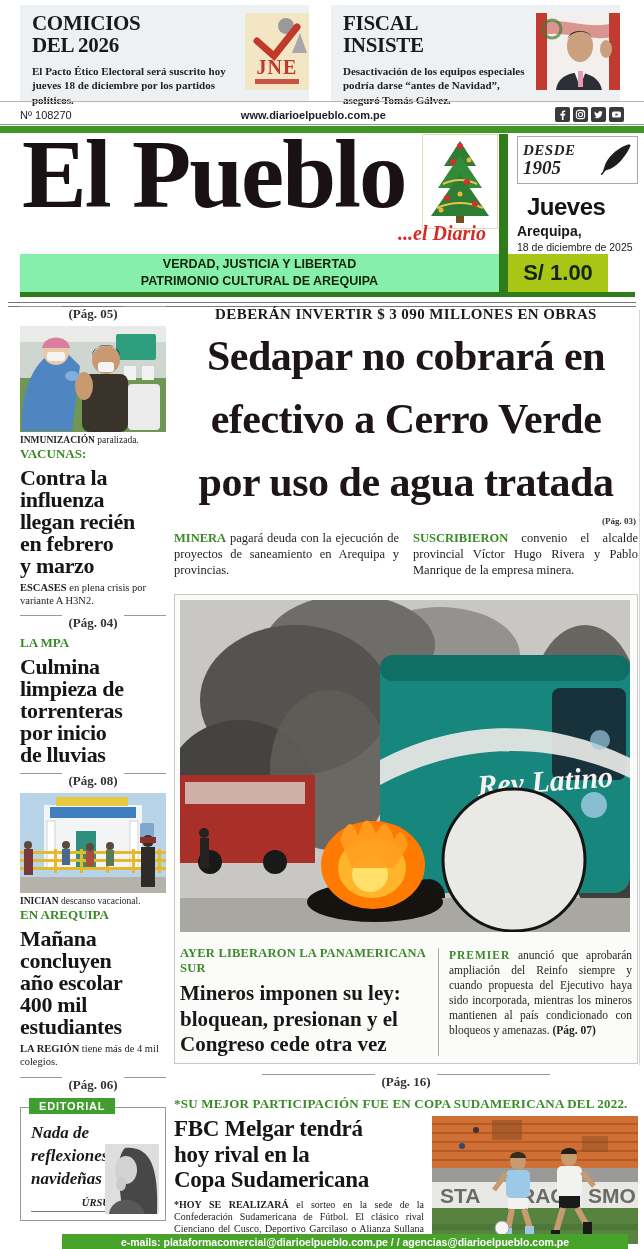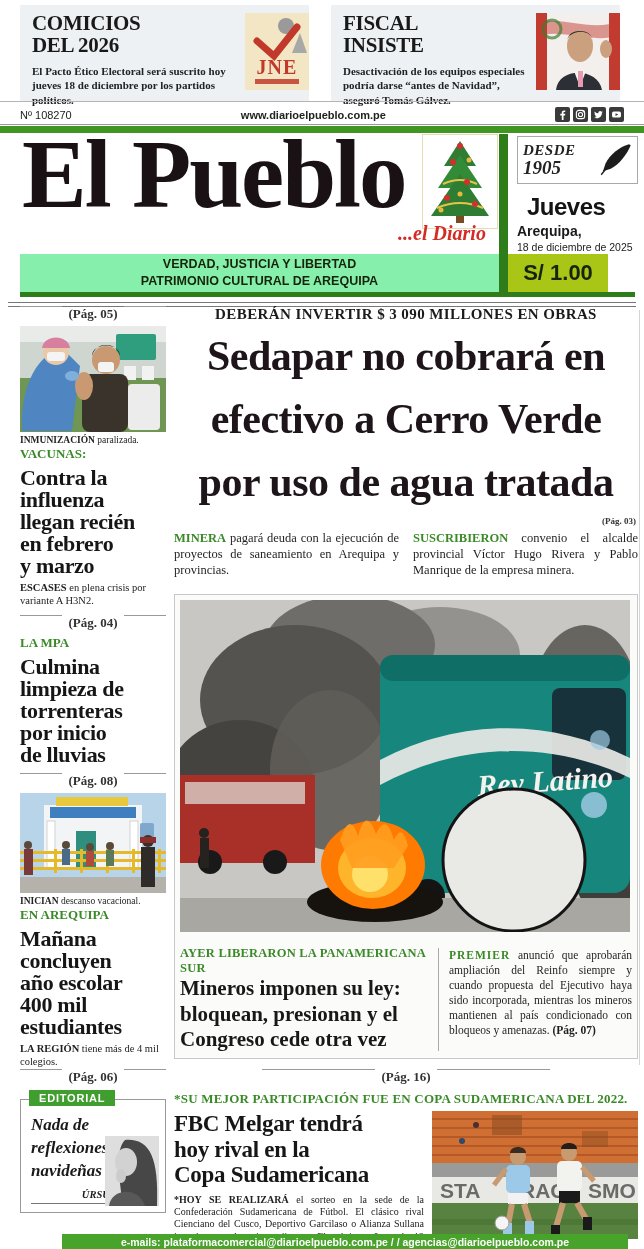--- a/index.html
+++ b/index.html
@@ -82,21 +82,21 @@
   .lead-kicker{text-align:center;font-size:15px;font-weight:bold;letter-spacing:.4px;color:#1b1b1b;}
   .lead-head{text-align:center;font-size:42px;font-weight:bold;line-height:1.5;letter-spacing:-0.5px;
              color:#1d1519;margin-top:2px;}
   .pag-right{text-align:right;font-size:9px;font-weight:bold;margin-top:2px;padding-right:2px;color:#333;}
   .deck{display:flex;gap:14px;margin-top:4px;}
   .deck-col{flex:1;font-size:12.5px;line-height:1.28;text-align:justify;color:#1f1f1f;}
   .photo-frame{margin-top:16px;border:1px solid #c8c8c8;background:#fbfbfa;padding:5px;}
   .lower-row{display:flex;margin-top:10px;align-items:stretch;}
   .lower-left{width:248px;}
   .miners-kicker{font-size:12.5px;letter-spacing:.2px;}
-  .miners-head{font-size:21px;font-weight:bold;line-height:1.22;color:#181818;}
+  .miners-head{font-size:21px;font-weight:bold;line-height:1.22;margin-top:5px;color:#181818;}
   .v-div{width:1px;background:#aaa;margin:2px 10px 2px 10px;}
   .lower-right{flex:1;font-size:11.5px;line-height:1.3;text-align:justify;color:#1f1f1f;padding-top:2px;}
   .pag16{margin:10px auto 0 auto;width:62%;}
   .sports-kicker{font-size:13px;margin-top:6px;letter-spacing:.2px;}
   .sports-row{display:flex;gap:8px;margin-top:4px;}
   .sports-left{width:250px;}
   .sports-head{font-size:23px;font-weight:bold;line-height:1.12;letter-spacing:-0.3px;color:#161616;}
   .sports-body{font-size:10px;line-height:1.22;text-align:justify;margin-top:6px;color:#222;}
 
   .footer-bar{position:absolute;left:62px;top:1234px;width:566px;height:15px;background:#47a32a;
@@ -330,21 +330,21 @@
     </svg>
     <div class="sb-caption"><span class="lead-word">INICIAN</span><span> descanso vacacional.</span></div>
     <div class="sb-kicker kick-green">EN AREQUIPA</div>
     <div class="sb-head prewrap">Mañana
 concluyen
 año escolar
 400 mil
 estudiantes</div>
     <div class="sb-body"><span class="lead-word">LA REGIÓN</span><span> tiene más de 4 mil colegios.</span></div>
 
-    <div class="pag" style="">
+    <div class="pag" style="margin-top:8px;">
       <span class="pag-line"></span>
       <span>(Pág. 06)</span>
       <span class="pag-line"></span>
     </div>
 
     <div class="editorial-box">
       <div class="ed-label">EDITORIAL</div>
       <div class="ed-title prewrap">Nada de
 reflexiones
 navideñas</div>

